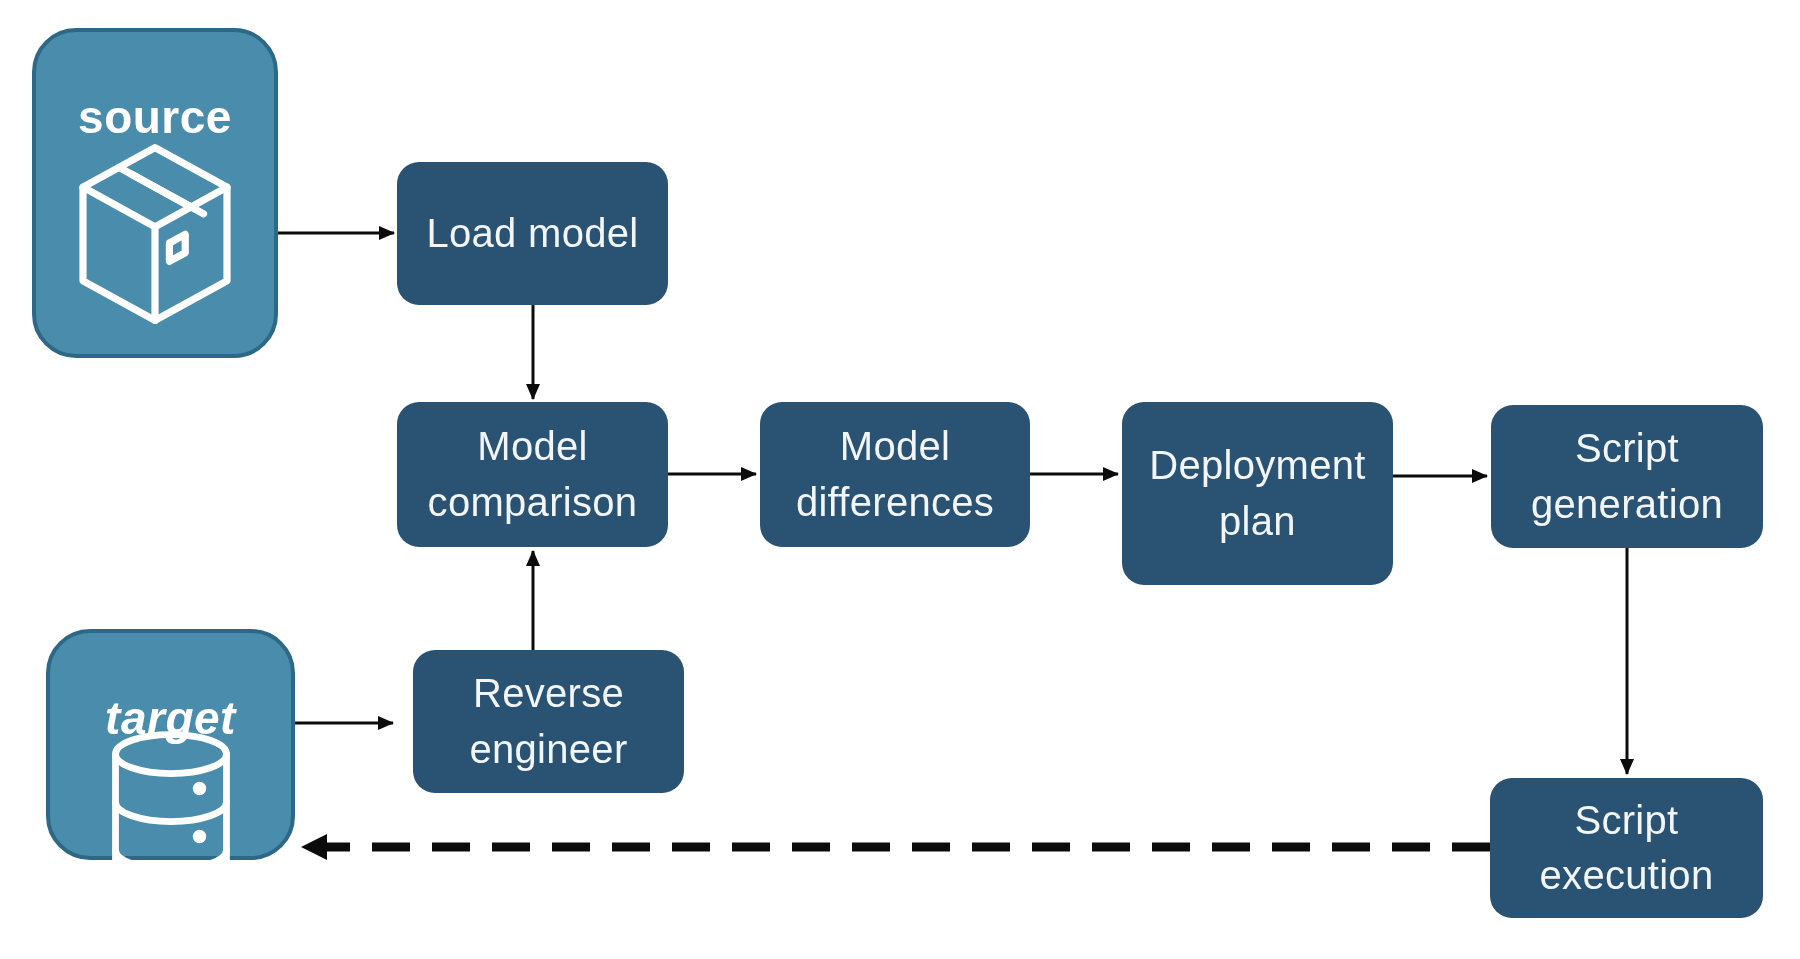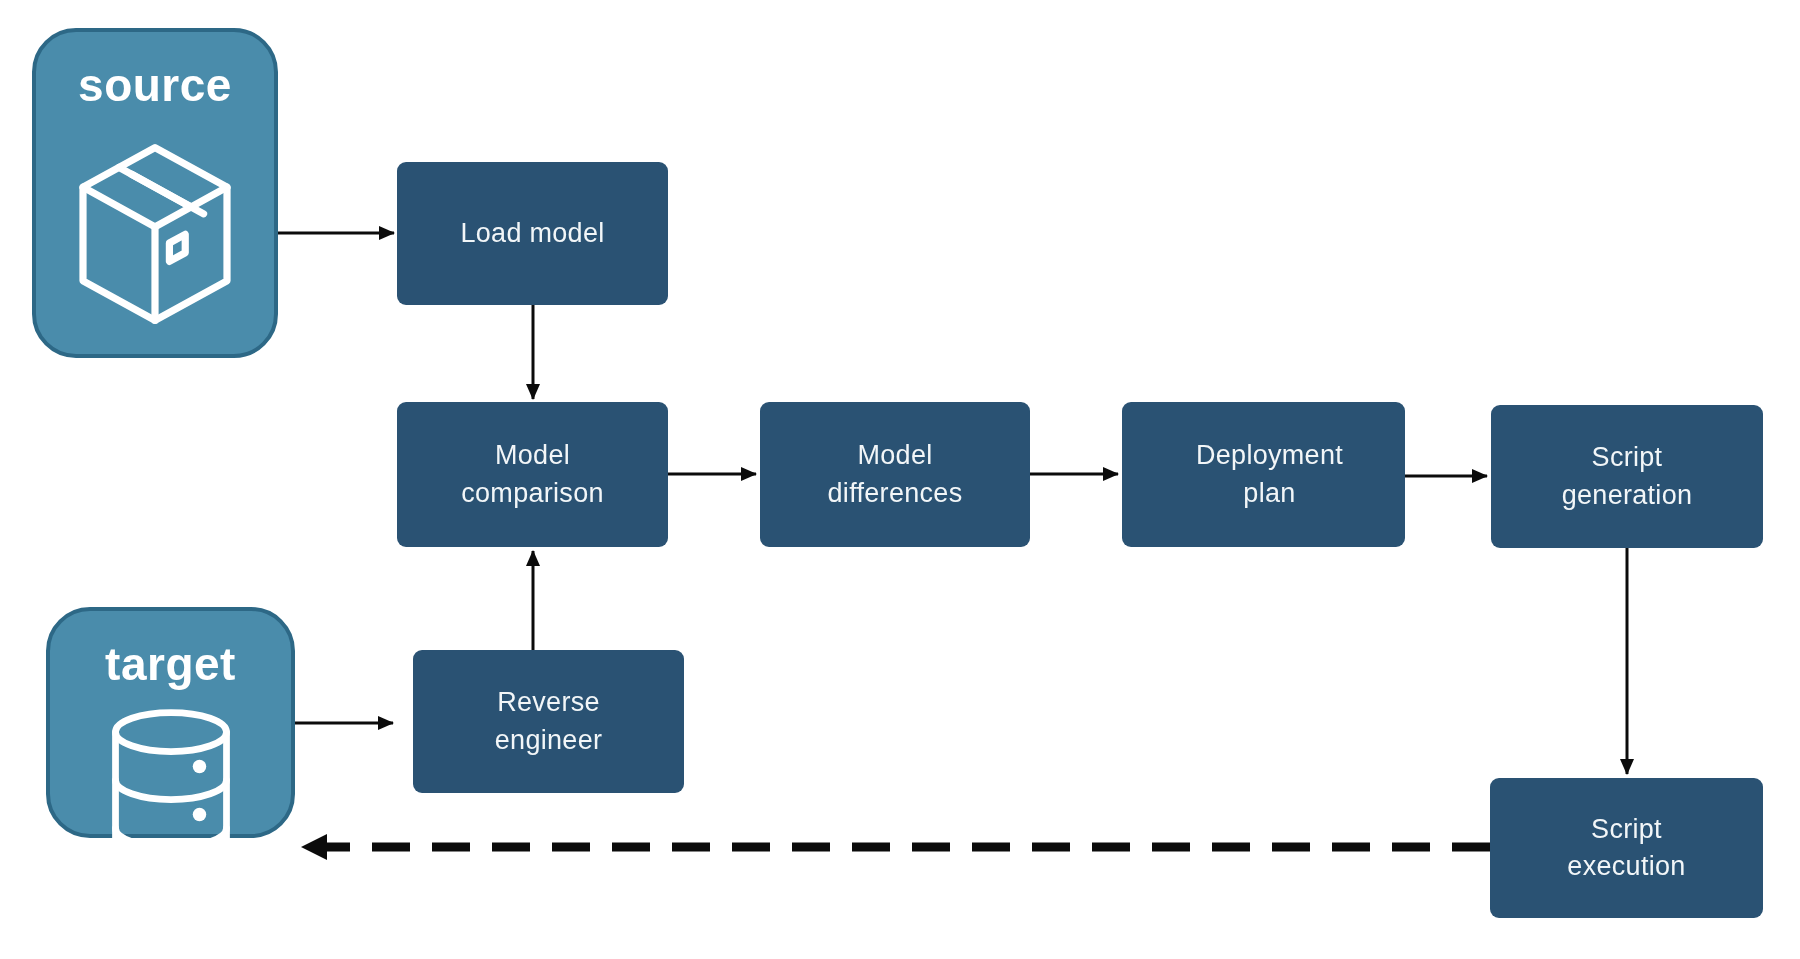--- a/index.html
+++ b/index.html
@@ -2,43 +2,43 @@
 <html><head>
 <meta charset="utf-8">
 <style>
   html,body { margin:0; padding:0; background:#ffffff; }
   .canvas {
     position:relative; width:1800px; height:959px; background:#ffffff;
     font-family:"Liberation Sans", sans-serif; overflow:hidden;
   }
   
   .node {
-    position:absolute; background:#2a5273; border-radius:9px;
+    position:absolute; background:#2a5273; border-radius:22px;
     color:#f2f6f8; display:flex; align-items:center; justify-content:center;
-    text-align:center; font-size:27px; line-height:1.38; white-space:pre-line;
+    text-align:center; font-size:40px; line-height:1.38; white-space:pre-line;
     letter-spacing:0.3px;
   }
   .n-load       { left:397px; top:162px; width:271px; height:143px; }
   .n-compare    { left:397px; top:402px; width:271px; height:145px; }
   .n-diff       { left:760px; top:402px; width:270px; height:145px; }
-  .n-deploy     { left:1122px; top:402px; width:271px; height:145px;padding-left:12px; }
+  .n-deploy     { left:1122px; top:402px; width:271px; height:183px; }
   .n-scriptgen  { left:1491px; top:405px; width:272px; height:143px; }
   .n-scriptexec { left:1490px; top:778px; width:273px; height:140px; }
   .n-reverse    { left:413px; top:650px; width:271px; height:143px; }
 
   
   .endpoint {
     position:absolute; background:#4a8cab; border:4px solid #2d6886;
     border-radius:44px; box-sizing:border-box;
   }
   .ep-source { left:32px;  top:28px;  width:246px; height:330px; }
-  .ep-target { left:46px;  top:607px; width:249px; height:231px; }
+  .ep-target { left:46px;  top:629px; width:249px; height:231px;font-style:italic; }
   .endpoint .ep-label {
     display:block; text-align:center; color:#ffffff; font-weight:bold;
-    font-size:46px; padding-top:26px; letter-spacing:0.5px;
+    font-size:46px; padding-top:26px; letter-spacing:0.5px;margin-top:32px;
   }
   .ep-icon { position:absolute; left:50%; transform:translateX(-50%); }
   .ep-source .ep-icon { top:96px;  width:180px; height:212px; }
   .ep-target .ep-icon { top:94px;  width:150px; height:198px; }
 
   .edges { position:absolute; left:0; top:0; width:1800px; height:959px; pointer-events:none; }
   .edges line { stroke:#0b0b0b; }
   .edge-solid  { stroke-width:3; }
   .edge-dashed { stroke-width:9; stroke-dasharray:38 22; }
 </style>

